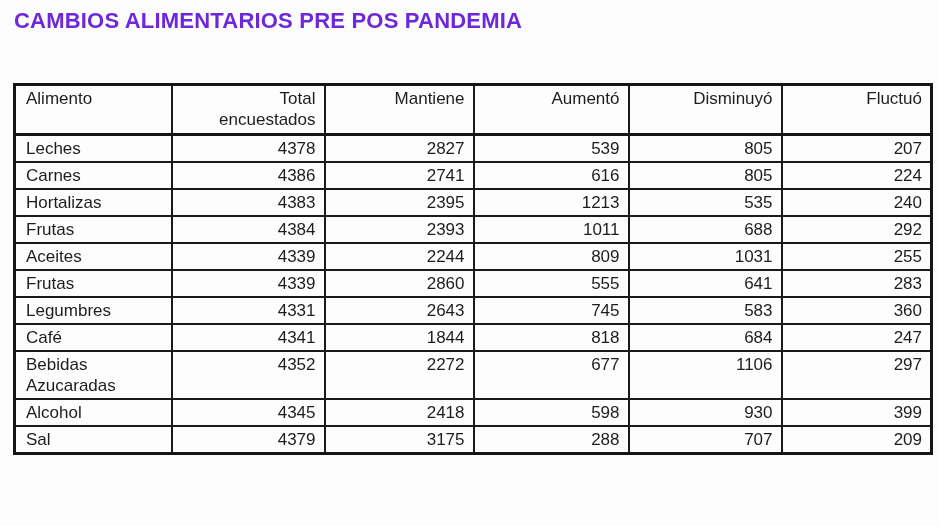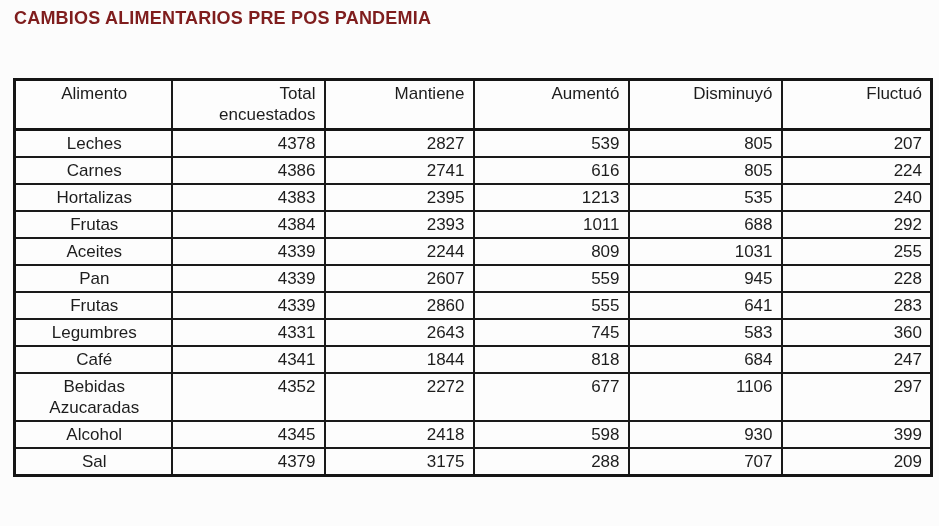--- a/index.html
+++ b/index.html
@@ -13,24 +13,24 @@
     position: relative;
     width: 939px;
     height: 526px;
     box-sizing: border-box;
     padding: 8px 9px 8px 13px;
     overflow: hidden;
   }
   .title {
     margin: 0;
     padding: 0 0 0 1px;
-    font-size: 18px;
+    font-size: 22px;
     font-weight: bold;
     letter-spacing: 0.2px;
-    color: #7f1d1d;
+    color: #6d28d9;
   }
   table.data-table {
     border-collapse: collapse;
     table-layout: fixed;
     width: 917px;
     margin-top: 49px;
     border: 3px solid #151515;
     background: #fdfdfd;
   }
   .data-table th,
@@ -41,21 +41,21 @@
     font-weight: normal;
     line-height: 21px;
     padding: 2px 8px 2px 10px;
     overflow: hidden;
     box-sizing: border-box;
   }
   .data-table thead th {
     border-bottom: 3px solid #151515;
     height: 50px;
   }
-  .c-text  { text-align: center; }
+  .c-text  { text-align: left; }
   .c-num   { text-align: right; padding-right: 14px; }
   .data-table tbody td { height: 26px; }
 </style>
 </head>
 <body>
 
 <div class="page">
 
   <h1 class="title">CAMBIOS ALIMENTARIOS PRE POS PANDEMIA</h1>
 
@@ -113,28 +113,20 @@
   </tr>
         <tr>
     <td class="c-text">Aceites</td>
     <td class="c-num">4339</td>
     <td class="c-num">2244</td>
     <td class="c-num">809</td>
     <td class="c-num">1031</td>
     <td class="c-num">255</td>
   </tr>
         <tr>
-    <td class="c-text">Pan</td>
-    <td class="c-num">4339</td>
-    <td class="c-num">2607</td>
-    <td class="c-num">559</td>
-    <td class="c-num">945</td>
-    <td class="c-num">228</td>
-  </tr>
-        <tr>
     <td class="c-text">Frutas</td>
     <td class="c-num">4339</td>
     <td class="c-num">2860</td>
     <td class="c-num">555</td>
     <td class="c-num">641</td>
     <td class="c-num">283</td>
   </tr>
         <tr>
     <td class="c-text">Legumbres</td>
     <td class="c-num">4331</td>

